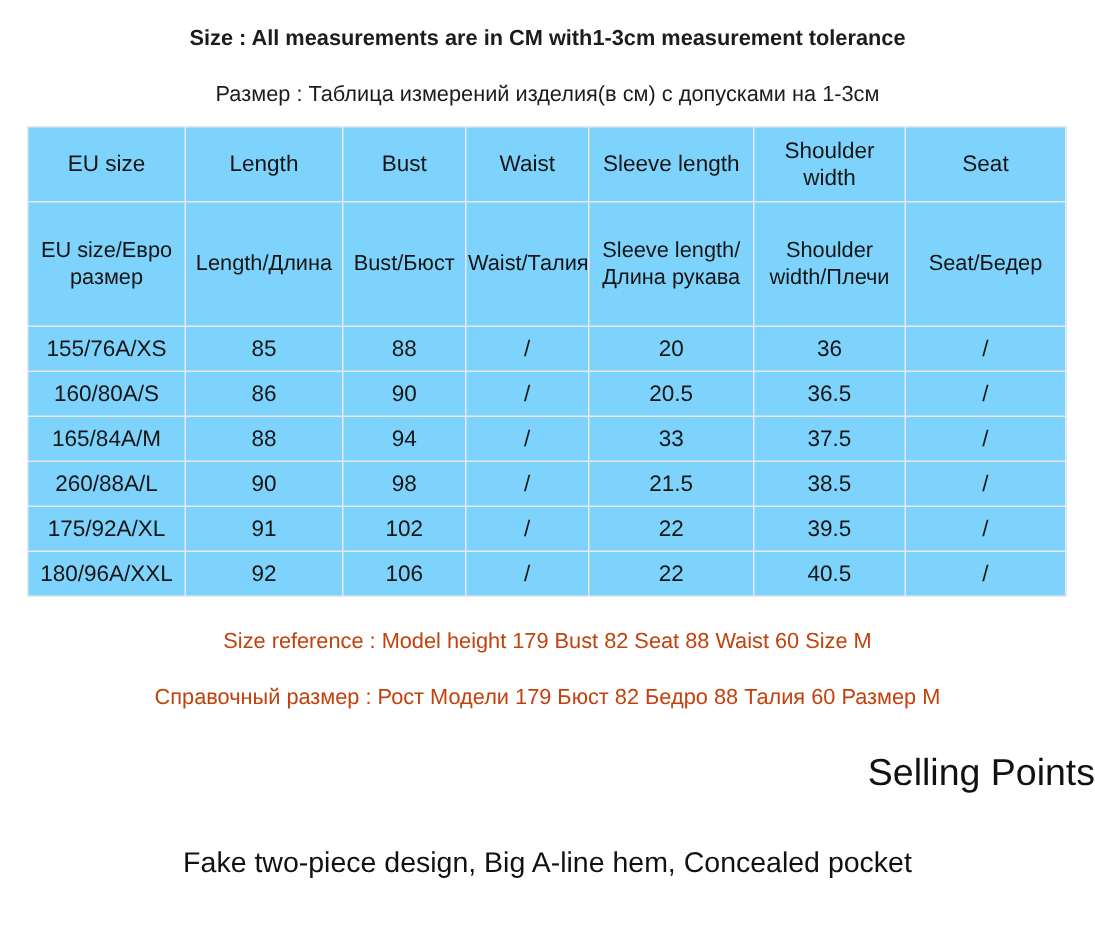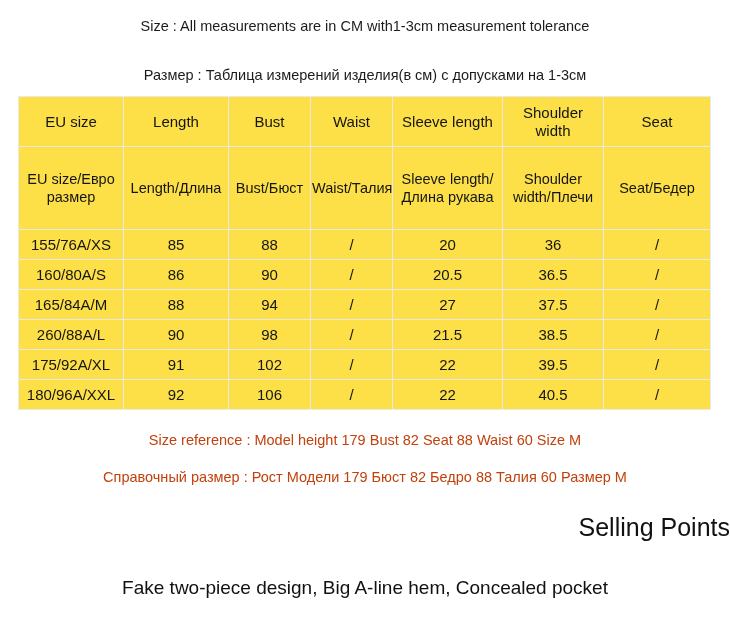--- a/index.html
+++ b/index.html
@@ -19,31 +19,31 @@
   .intro {
     text-align: center;
     padding-top: 18px;
   }
   .intro-line {
     font-size: 14.5px;
     line-height: 1.15;
     color: #1c1c1c;
     white-space: nowrap;
   }
-  .intro-line.first { margin-bottom: 32px; }
+  .intro-line.first { margin-bottom: 20px; font-weight: bold; }
 
   .table-wrap {
     margin: 13px 18px 0 18px;
     width: 692px;
   }
   table.size-table {
     border-collapse: collapse;
     table-layout: fixed;
     width: 692px;
-    background: #fde047;
+    background: #7dd3fc;
   }
   table.size-table td {
     border: 1px solid #e9e9ec;
     text-align: center;
     vertical-align: middle;
     font-size: 14.5px;
     color: #151515;
     padding: 0 1px;
     overflow: visible;
     white-space: normal;
@@ -164,21 +164,21 @@
         <td class="slash">/</td>
         <td>20.5</td>
         <td>36.5</td>
         <td class="slash">/</td>
       </tr>
       <tr class="data">
         <td>165/84A/M</td>
         <td>88</td>
         <td>94</td>
         <td class="slash">/</td>
-        <td>27</td>
+        <td>33</td>
         <td>37.5</td>
         <td class="slash">/</td>
       </tr>
       <tr class="data">
         <td>260/88A/L</td>
         <td>90</td>
         <td>98</td>
         <td class="slash">/</td>
         <td>21.5</td>
         <td>38.5</td>

